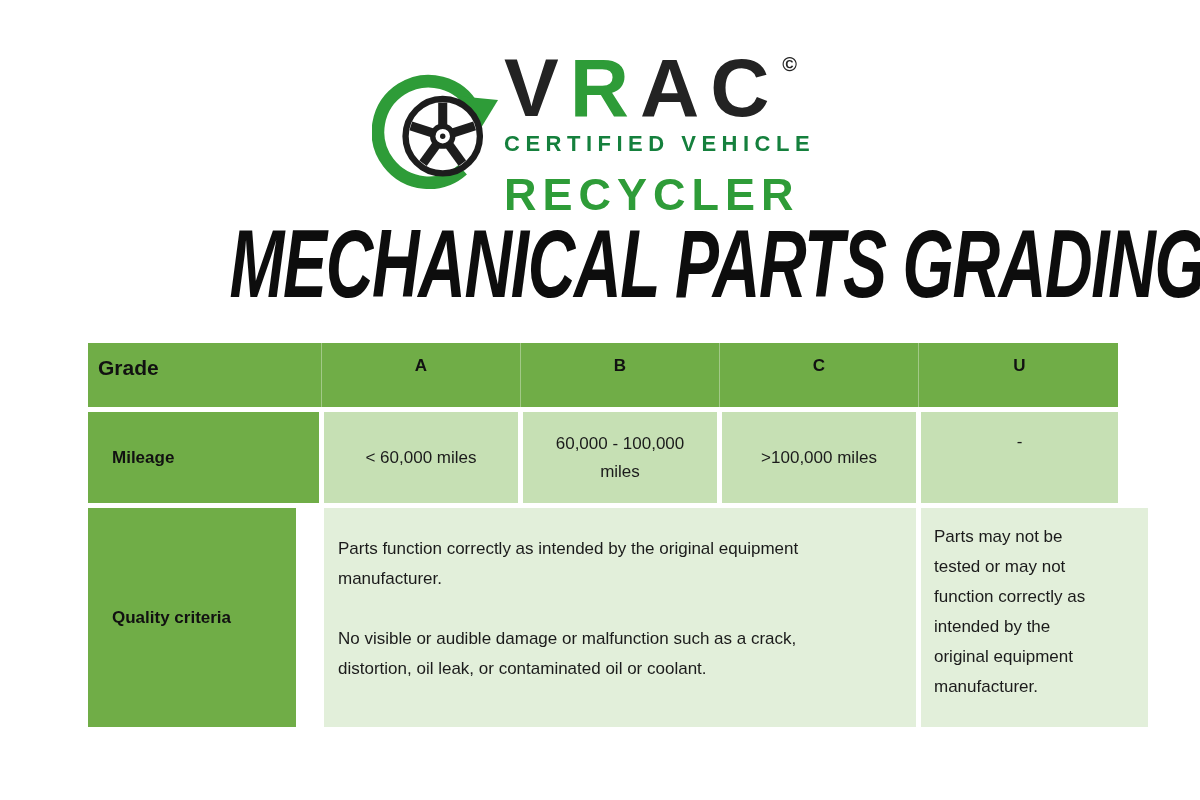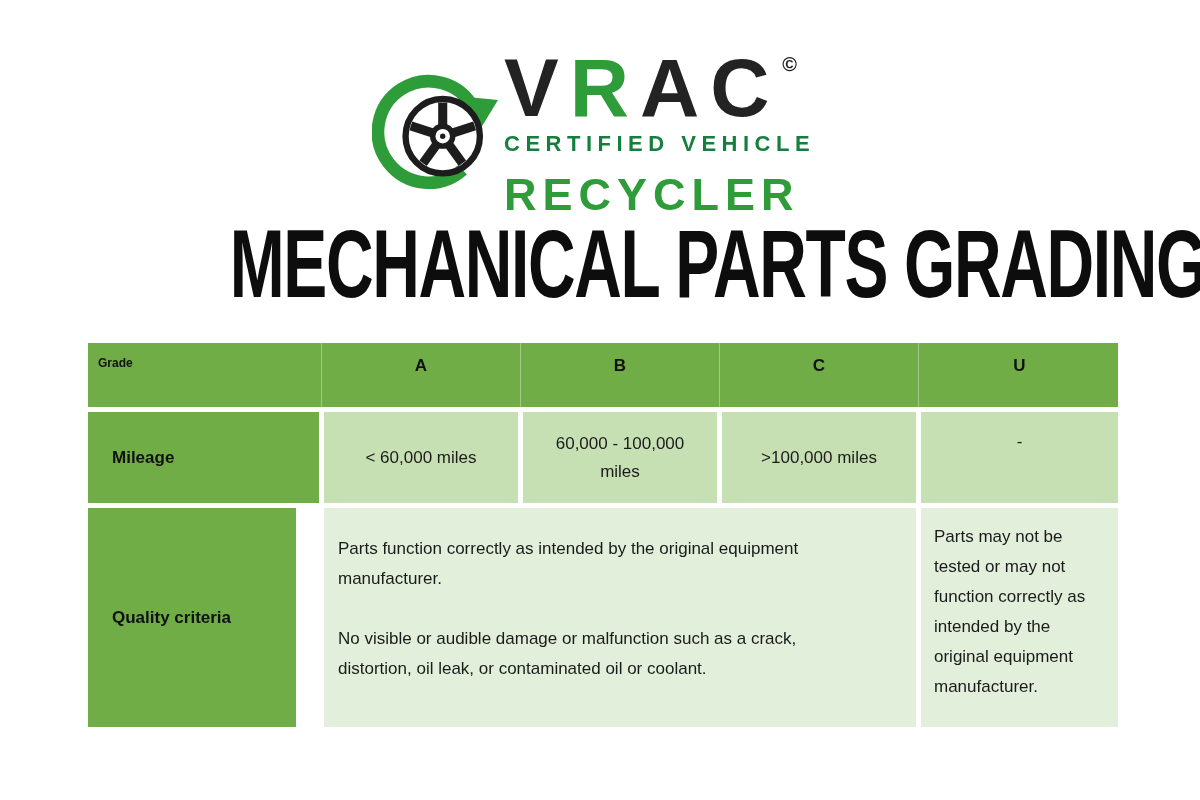--- a/index.html
+++ b/index.html
@@ -28,40 +28,40 @@
     letter-spacing:5.5px;line-height:1;white-space:nowrap;
   }
   .logo-line3{
     margin-top:17px;font-size:45px;font-weight:bold;color:#2e9c38;
     letter-spacing:6px;line-height:1;white-space:nowrap;
   }
 
   
   .headline{
     position:absolute;left:0;top:222px;width:1156px;
-    text-align:center;white-space:nowrap;
+    text-align:center;white-space:nowrap;font-style:italic;
   }
   .headline span{
     display:inline-block;
     font-size:97px;font-weight:bold;color:#0d0d0d;
     letter-spacing:-2px;line-height:84px;
     transform:scaleX(0.68);transform-origin:center;
   }
 
   
   .grading-table{position:absolute;left:88px;top:343px;width:1030px;height:384px;}
   .cell{position:absolute;box-sizing:border-box;color:#1b1b1b;font-size:17px;}
   .bg-dark{background:#70ad47;}
   .bg-mid{background:#c6e0b4;}
   .bg-light{background:#e2efda;}
 
   .header-bar{left:0;top:0;width:1030px;height:64px;}
   .header-label{
     position:absolute;left:10px;top:13px;
-    font-weight:bold;font-size:12px;color:#111;
+    font-weight:bold;font-size:21px;color:#111;
   }
   .header-grade{
     position:absolute;top:13px;text-align:center;
     font-weight:bold;font-size:17px;color:#111;
   }
   .hg-a{left:236px;width:194px;}
   .hg-b{left:435px;width:194px;}
   .hg-c{left:634px;width:194px;}
   .hg-u{left:833px;width:197px;}
   .header-sep{position:absolute;top:0;width:1px;height:64px;background:rgba(255,255,255,0.35);}
@@ -81,21 +81,21 @@
   .mc-b{left:435px;top:69px;width:194px;height:91px;}
   .mc-c{left:634px;top:69px;width:194px;height:91px;}
   .mc-u{left:833px;top:69px;width:197px;height:91px;align-items:flex-start;padding-top:16px;}
 
   .quality-merged{
     left:236px;top:165px;width:592px;height:219px;
     padding:26px 20px 8px 14px;
     line-height:30px;white-space:pre-line;text-align:left;
   }
   .quality-u{
-    left:833px;top:165px;width:197px;height:219px;
+    left:833px;top:165px;width:227px;height:219px;
     padding:14px 8px 0 13px;
     line-height:30px;white-space:pre-line;text-align:left;
   }
 </style>
 </head>
 <body>
 
 <div class="page">
 
   <div class="logo">

